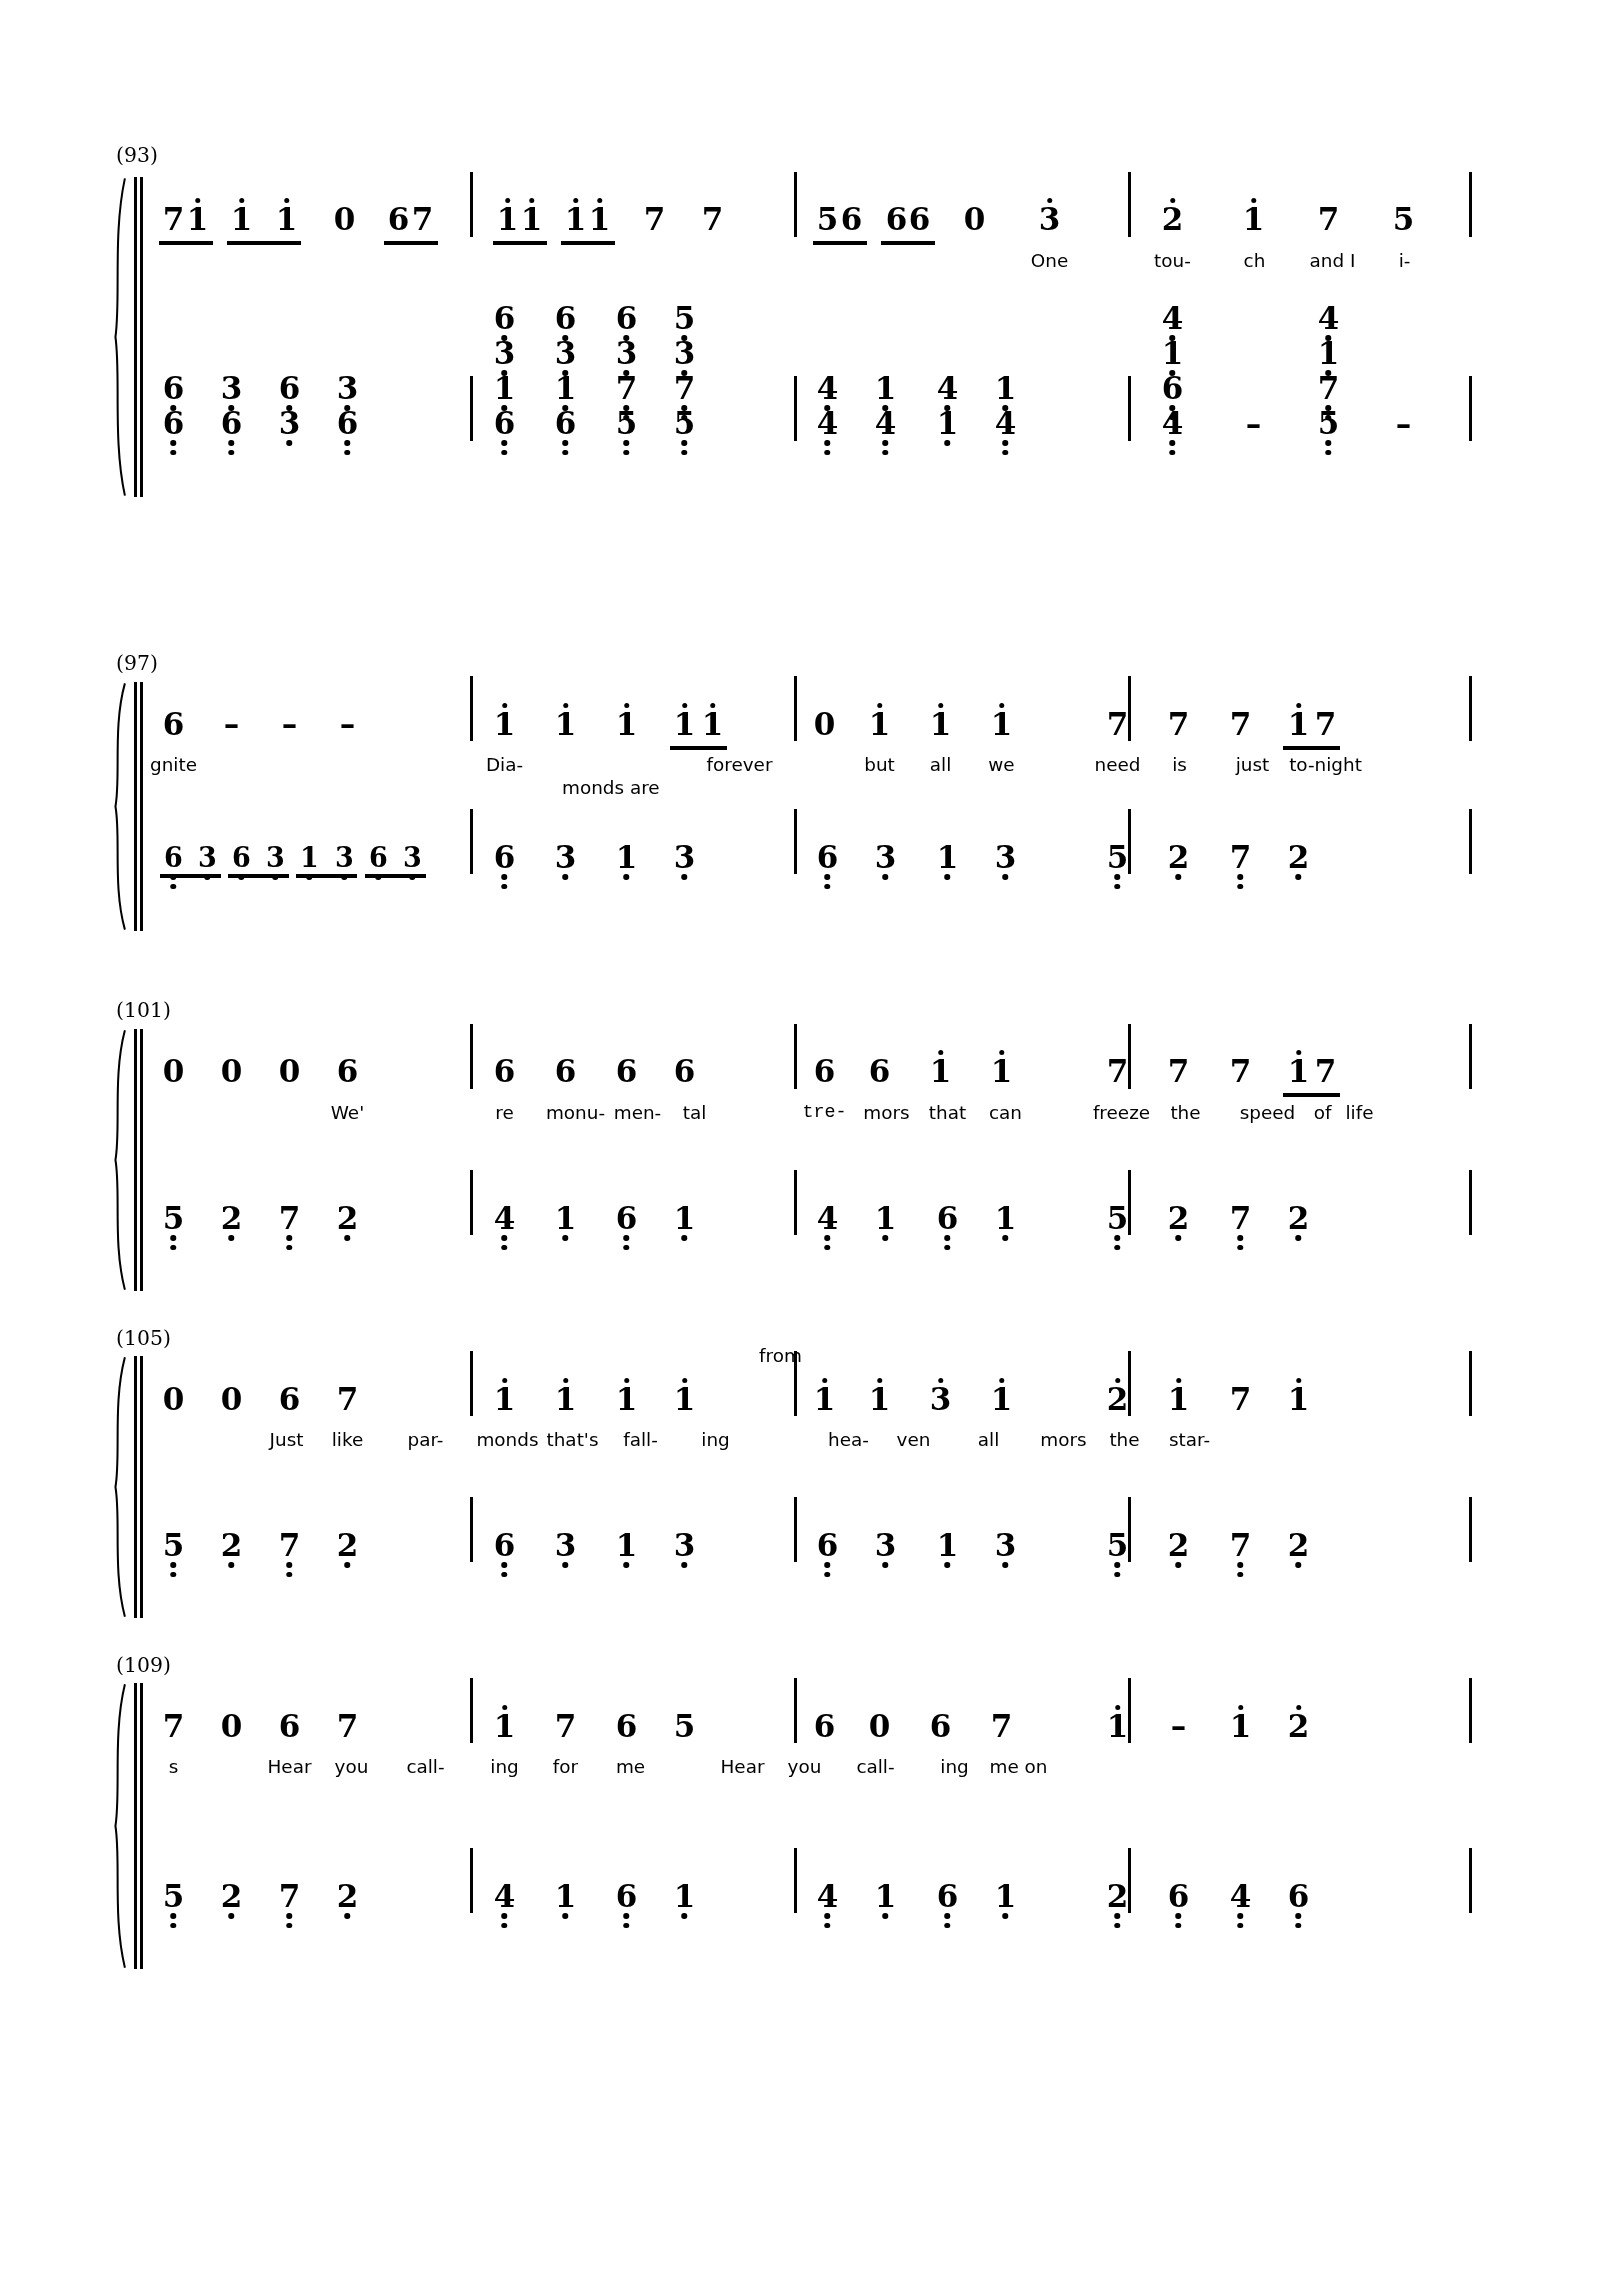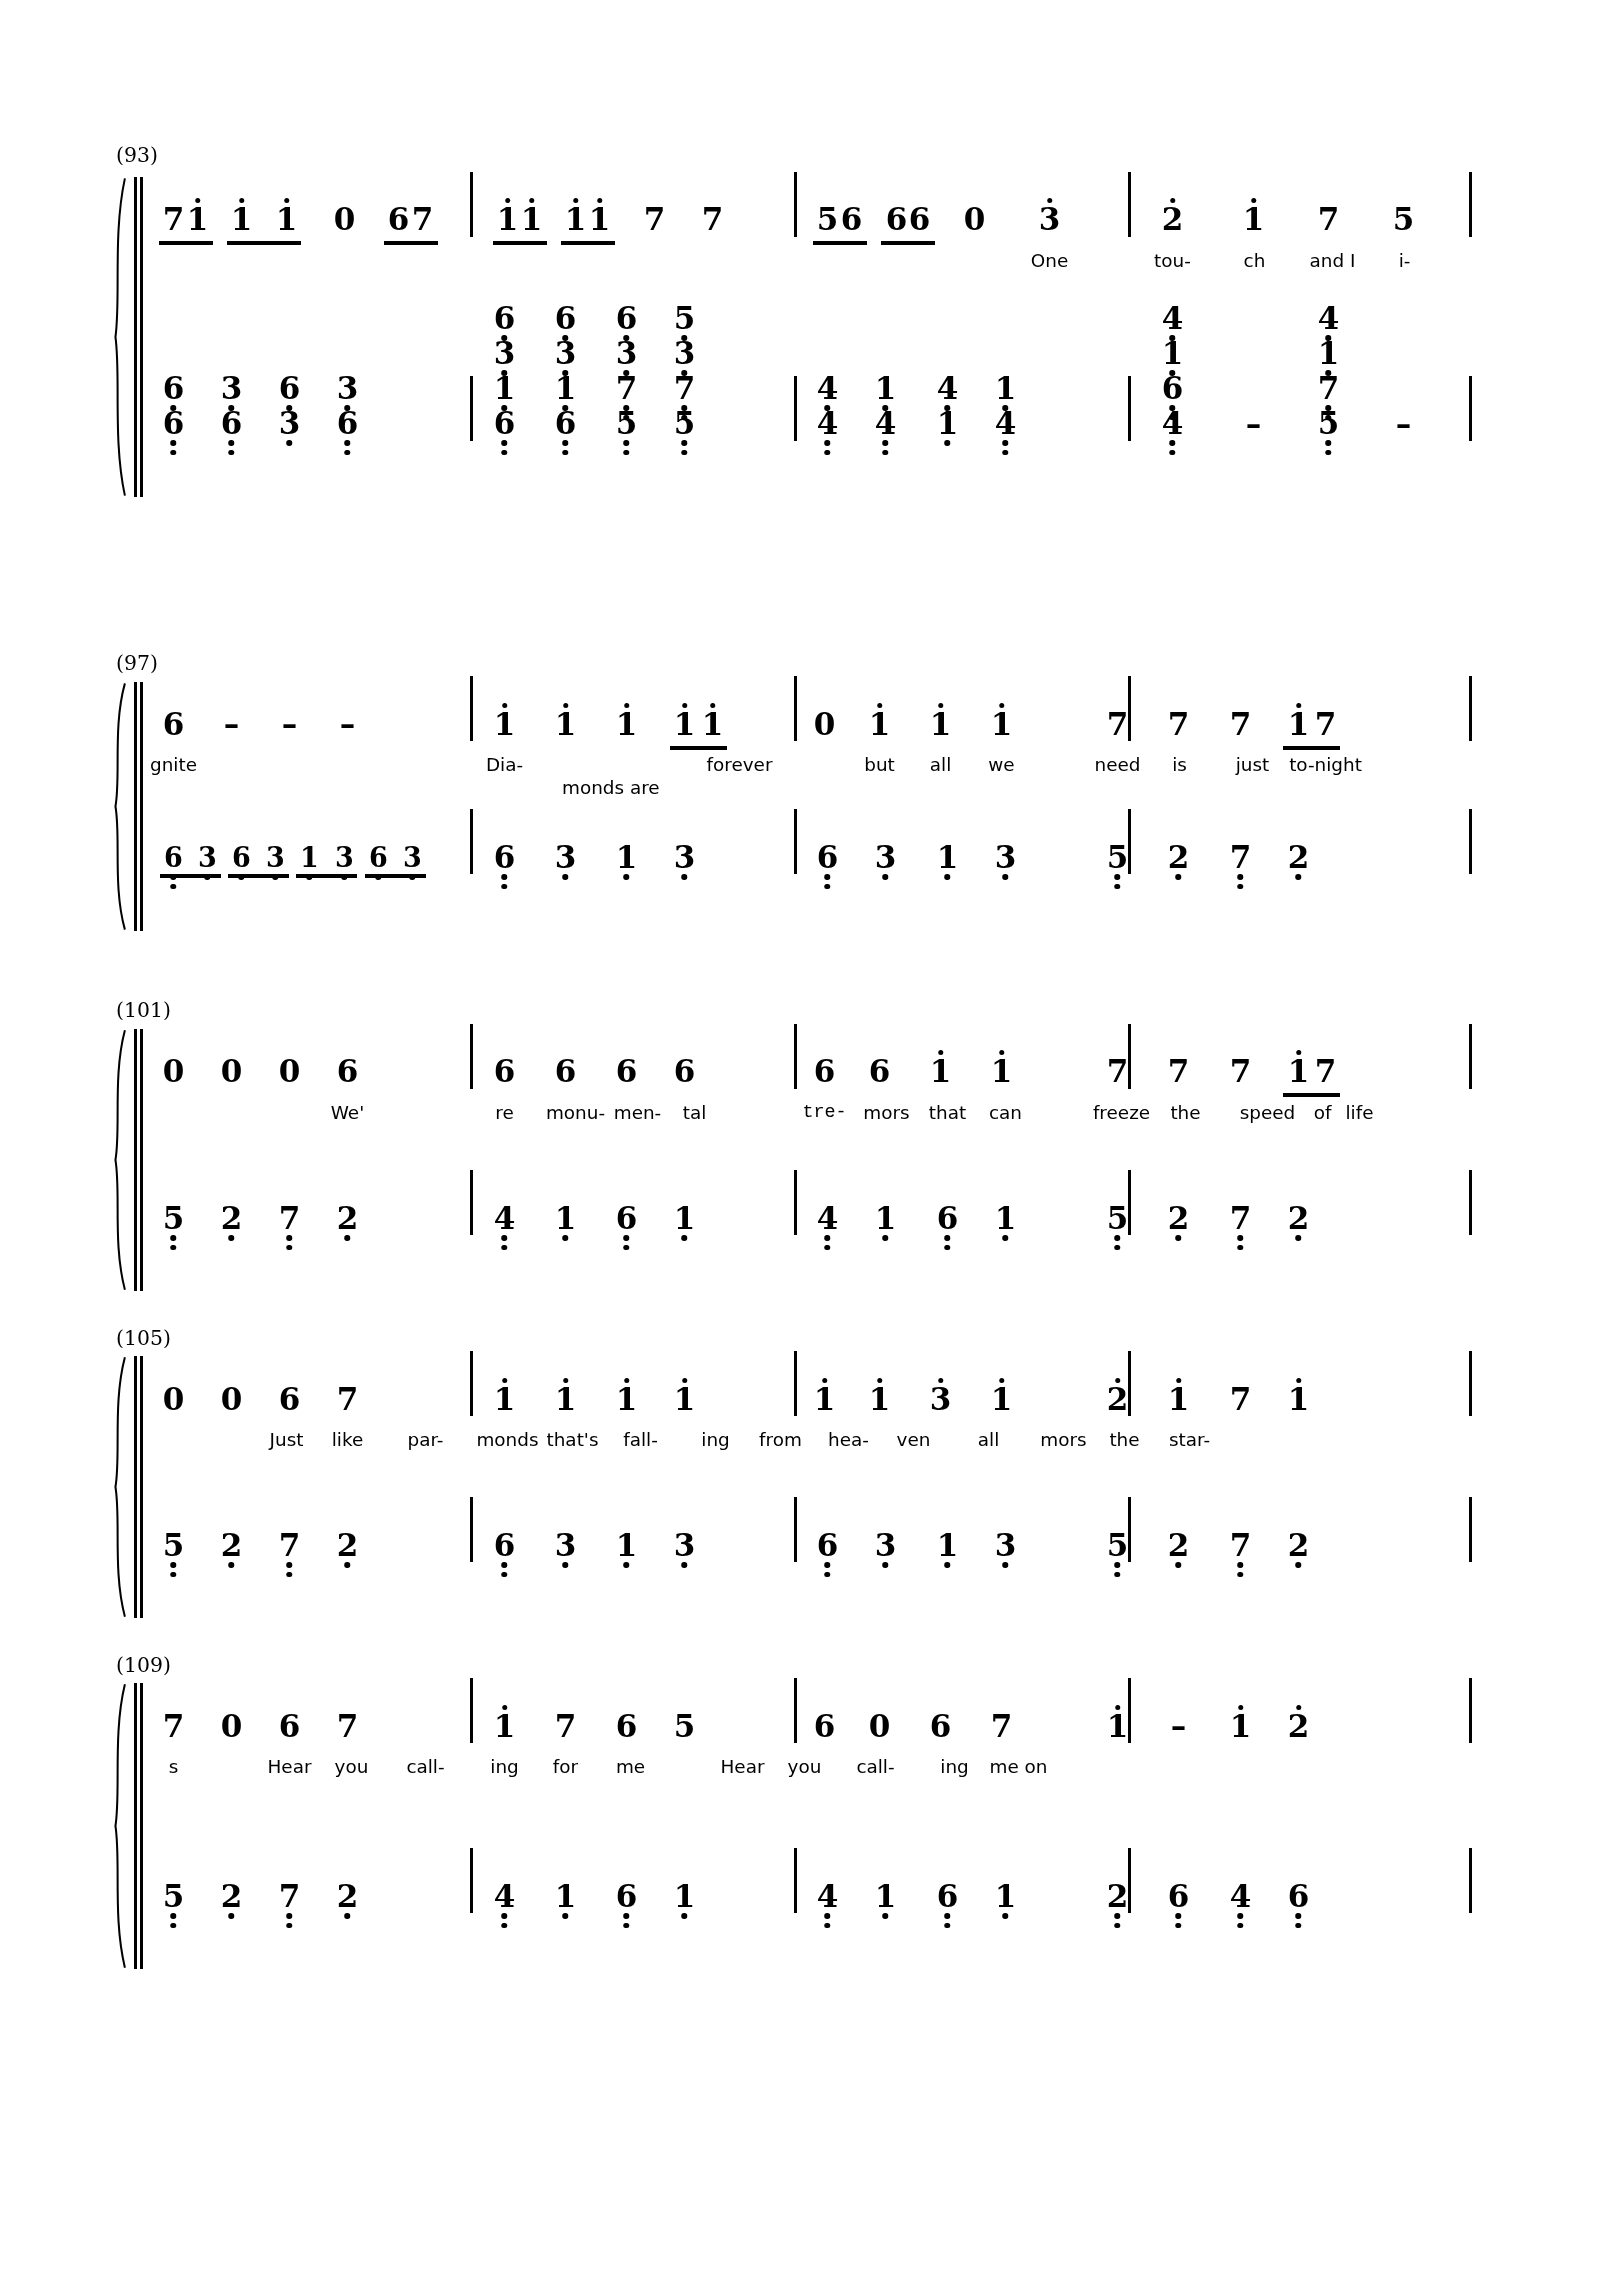--- a/index.html
+++ b/index.html
@@ -1094,21 +1094,21 @@
           <span class="dot"></span>
         </span>
       </div>
       <div class="lyr" style="position: absolute; left: 249px; top: 1428px; width: 75px;">Just</div>
       <div class="lyr" style="position: absolute; left: 310px; top: 1428px; width: 75px;">like</div>
       <div class="lyr" style="position: absolute; left: 388px; top: 1428px; width: 75px;">par-</div>
       <div class="lyr" style="position: absolute; left: 470px; top: 1428px; width: 75px;">monds</div>
       <div class="lyr" style="position: absolute; left: 535px; top: 1428px; width: 75px;">that's</div>
       <div class="lyr" style="position: absolute; left: 603px; top: 1428px; width: 75px;">fall-</div>
       <div class="lyr" style="position: absolute; left: 678px; top: 1428px; width: 75px;">ing</div>
-      <div class="lyr" style="position: absolute; left: 743px; top: 1428px; width: 75px;">from</div>
+      <div class="lyr" style="position: absolute; left: 743px; top: 1344px; width: 75px;">from</div>
       <div class="lyr" style="position: absolute; left: 811px; top: 1428px; width: 75px;">hea-</div>
       <div class="lyr" style="position: absolute; left: 876px; top: 1428px; width: 75px;">ven</div>
       <div class="lyr" style="position: absolute; left: 951px; top: 1428px; width: 75px;">all</div>
       <div class="lyr" style="position: absolute; left: 1026px; top: 1428px; width: 75px;">mors</div>
       <div class="lyr" style="position: absolute; left: 1087px; top: 1428px; width: 75px;">the</div>
       <div class="lyr" style="position: absolute; left: 1152px; top: 1428px; width: 75px;">star-</div>
       <div class="stack" style="position: absolute; left: 160px; width: 27px; top: 1530px;">
         <div class="stacknote" style="position: relative; height: 31px;">
           <div class="num" style="font-size: 31px;">5</div>
           <span class="odots dn" style="top: 30px; bottom: auto;">

